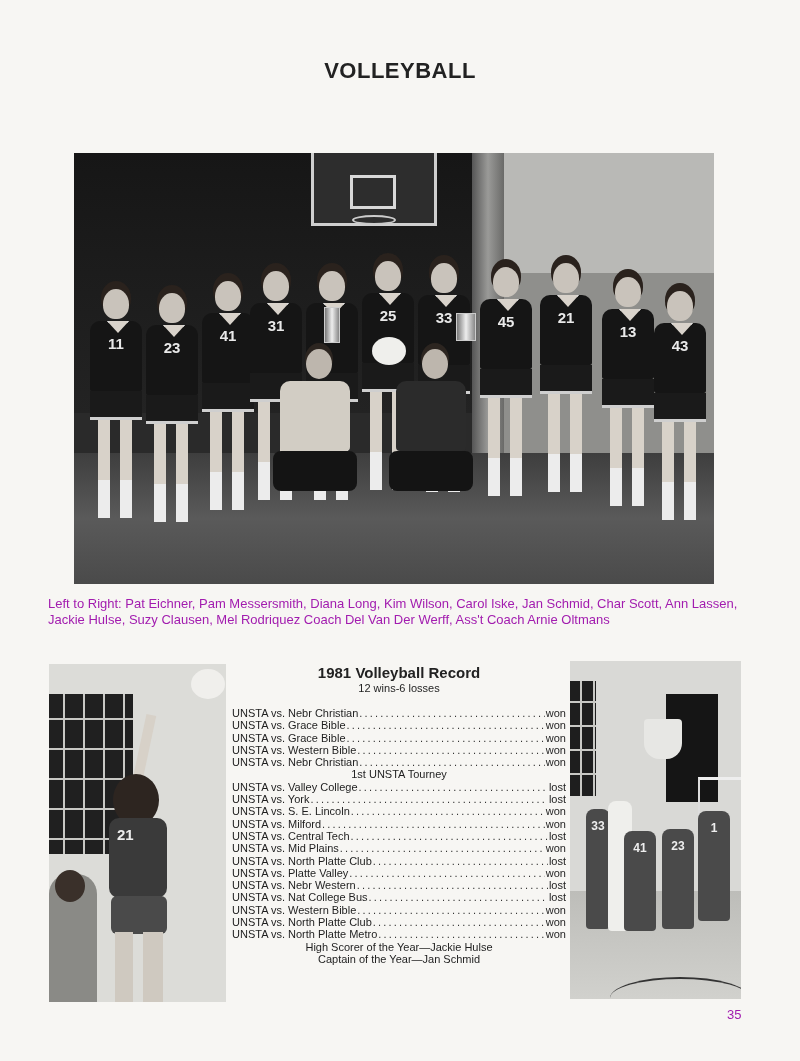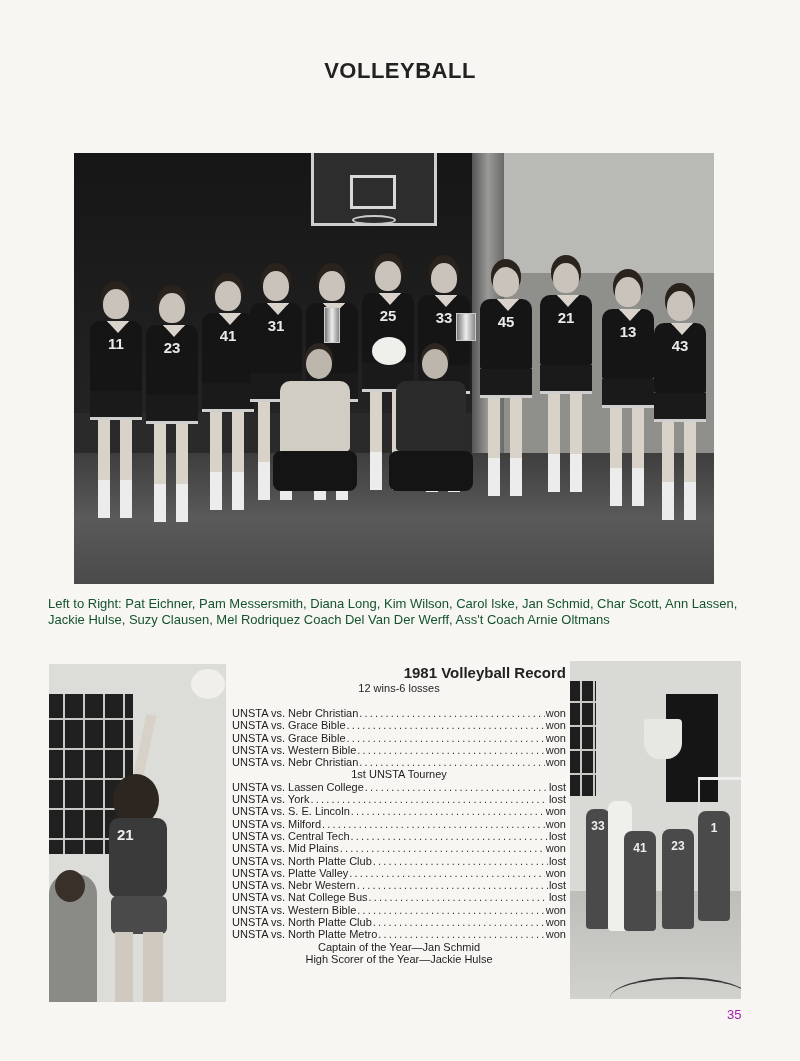--- a/index.html
+++ b/index.html
@@ -33,21 +33,21 @@
   .player .legs { height:60px; background:linear-gradient(90deg,transparent 8px,#d8d2c9 8px,#d8d2c9 20px,transparent 20px,transparent 30px,#d8d2c9 30px,#d8d2c9 42px,transparent 42px); }
   .player .socks { height:38px; background:linear-gradient(90deg,transparent 8px,#ececec 8px,#ececec 20px,transparent 20px,transparent 30px,#ececec 30px,#ececec 42px,transparent 42px); }
   .coach { position:absolute; }
   .coach .head { width:26px; height:30px; border-radius:50%; background:#bdb6ad; margin:0 auto; box-shadow:0 -5px 0 1px #2c2520; }
   .coach .body { width:70px; height:70px; border-radius:10px 10px 4px 4px; margin-top:2px; }
   .coach .pants { width:84px; height:40px; background:#141414; border-radius:8px; margin-left:-7px; }
   .volleyball { position:absolute; left:298px; top:184px; width:34px; height:28px; border-radius:50%; background:#efefec; }
   .trophy { position:absolute; width:14px; height:34px; background:linear-gradient(90deg,#777,#eee,#888); border:1px solid #ccc; }
 
   .caption {
-    position:absolute; left:48px; top:596px; width:712px; font-size:13px; line-height:16px; color:#14532d;
+    position:absolute; left:48px; top:596px; width:712px; font-size:13px; line-height:16px; color:#a21caf;
   }
 
   
   .action-photo {
     position:absolute; left:49px; top:664px; width:177px; height:338px; background:#dcdcd8; overflow:hidden;
   }
   .ap-window { position:absolute; left:0; top:30px; width:84px; height:160px; background:#202020;
     background-image:linear-gradient(90deg,transparent 14px,#c8c8c4 14px,#c8c8c4 16px,transparent 16px),linear-gradient(transparent 24px,#c8c8c4 24px,#c8c8c4 26px,transparent 26px);
     background-size:20px 100%,100% 30px; }
   .ap-ball { position:absolute; left:142px; top:5px; width:34px; height:30px; border-radius:50%; background:#f0efec; }
@@ -70,21 +70,21 @@
   .hp-door { position:absolute; left:96px; top:33px; width:52px; height:108px; background:#151515; }
   .hp-backboard { position:absolute; left:74px; top:58px; width:38px; height:40px; background:#e7e7e4; border-radius:4px 4px 40% 40%; }
   .hp-net { position:absolute; left:128px; top:116px; width:43px; height:54px; border-top:3px solid #eee; border-left:2px solid #ddd; }
   .hp-floor { position:absolute; left:0; top:230px; width:171px; height:108px; background:linear-gradient(#bdbdb9,#d1d1cd); }
   .hp-line { position:absolute; left:40px; top:316px; width:140px; height:40px; border-top:2px solid #333; border-radius:50%; }
   .hp-fig { position:absolute; border-radius:8px 8px 4px 4px; }
   .hp-fig .n { position:absolute; top:10px; width:100%; text-align:center; color:#eee; font-weight:bold; font-size:12px; }
 
   
   .record { position:absolute; left:232px; top:664px; width:334px; }
-  .record-title { text-align:right; font-size:15px; font-weight:bold; line-height:18px; color:#222; }
+  .record-title { text-align:center; font-size:15px; font-weight:bold; line-height:18px; color:#222; }
   .record-subtitle { text-align:center; font-size:11px; line-height:13px; margin-bottom:12px; }
   .game-row { display:flex; font-size:11px; line-height:12.3px; white-space:nowrap; }
   .game-row .opp { flex:0 0 auto; }
   .game-row .dots { flex:1 1 auto; overflow:hidden; letter-spacing:2.2px; color:#333; margin:0 1px; }
   .game-row .dots::before { content:"................................................................................................"; }
   .game-row .res { flex:0 0 auto; }
   .tourney-row { text-align:center; font-size:11px; line-height:12.3px; }
   .award { text-align:center; font-size:11px; line-height:12.3px; }
   .page-number { position:absolute; left:727px; top:1007px; font-size:13px; color:#a21caf; }
 </style>
@@ -262,21 +262,21 @@
       <span class="res">won</span>
     </div>
   <div class="game-row">
       <span class="opp">UNSTA vs. Nebr Christian</span>
       <span class="dots"></span>
       <span class="res">won</span>
     </div>
   <div class="tourney-row">1st UNSTA Tourney</div>
 
   <div class="game-row">
-      <span class="opp">UNSTA vs. Lassen College</span>
+      <span class="opp">UNSTA vs. Valley College</span>
       <span class="dots"></span>
       <span class="res">lost</span>
     </div>
   <div class="game-row">
       <span class="opp">UNSTA vs. York</span>
       <span class="dots"></span>
       <span class="res">lost</span>
     </div>
   <div class="game-row">
       <span class="opp">UNSTA vs. S. E. Lincoln</span>
@@ -328,22 +328,22 @@
       <span class="opp">UNSTA vs. North Platte Club</span>
       <span class="dots"></span>
       <span class="res">won</span>
     </div>
   <div class="game-row">
       <span class="opp">UNSTA vs. North Platte Metro</span>
       <span class="dots"></span>
       <span class="res">won</span>
     </div>
 
+  <div class="award">High Scorer of the Year—Jackie Hulse</div>
   <div class="award">Captain of the Year—Jan Schmid</div>
-  <div class="award">High Scorer of the Year—Jackie Hulse</div>
 </div>
 
 <div class="huddle-photo">
   <div class="hp-window"></div>
   <div class="hp-door"></div>
   <div class="hp-backboard"></div>
   <div class="hp-net"></div>
   <div class="hp-floor"></div>
   <div class="hp-line"></div>
   <div class="hp-fig" style="left:16px;top:148px;width:24px;height:120px;background:#4a4a4a;">

